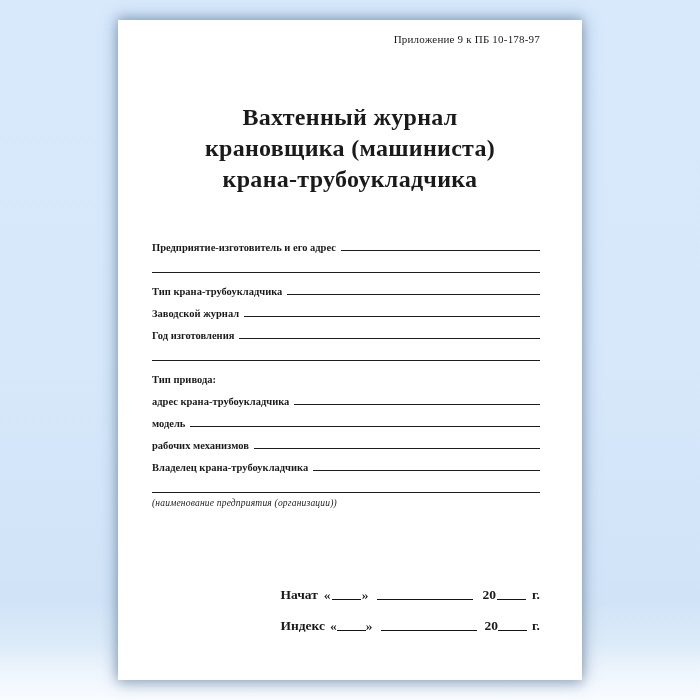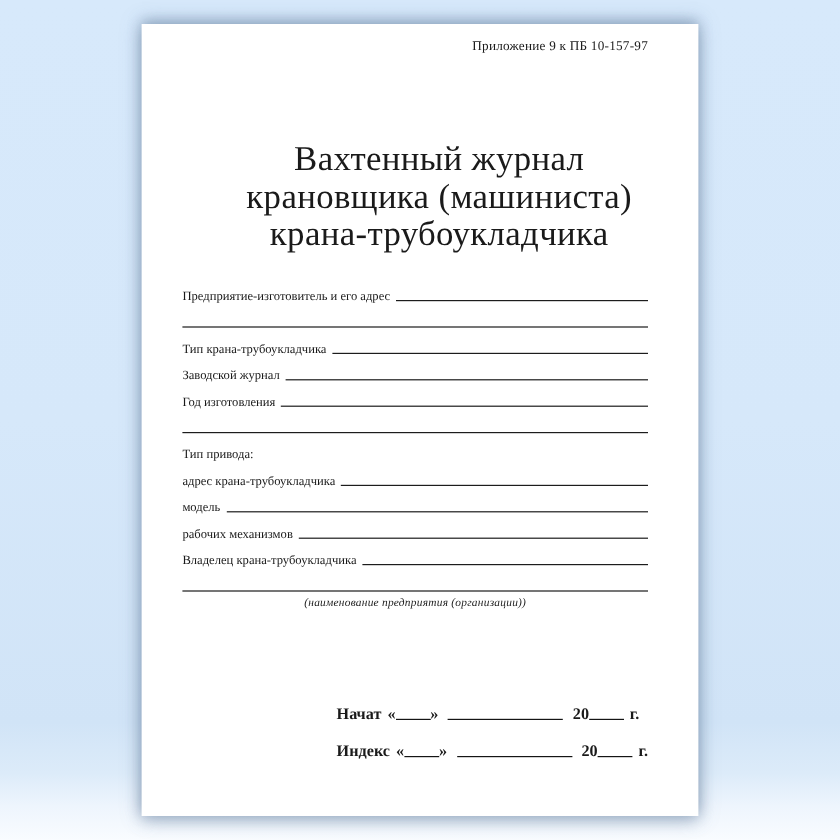--- a/index.html
+++ b/index.html
@@ -35,67 +35,67 @@
     right: 42px;
     font-size: 11px;
     letter-spacing: 0.2px;
     white-space: nowrap;
   }
   .title {
     position: absolute;
     top: 82px;
     left: 0;
     width: 100%;
-    margin: 16px;
+    margin: 0;
     text-align: center;
-    font-size: 29px;
-    font-weight: normal;
+    font-size: 24px;
+    font-weight: bold;
     line-height: 31px;
     letter-spacing: 0.3px;
     white-space: pre-line;
   }
   .form {
     position: absolute;
     left: 34px;
     right: 42px;
     top: 212px;
   }
   .row {
     display: flex;
     align-items: flex-end;
     height: 22px;
   }
   .lbl {
     font-size: 10.5px;
     line-height: 13px;
     white-space: nowrap;
     margin-right: 5px;
+    font-weight: bold;
   }
   .line {
     flex: 1 1 auto;
     border-bottom: 1.2px solid #1c1c1c;
     margin-bottom: 3px;
     height: 0;
   }
   .caption {
-    text-align: center;
     font-style: italic;
     font-size: 9.5px;
     margin-top: 2px;
     letter-spacing: 0.2px;
   }
   .dates {
     position: absolute;
     top: 566px;
     right: 42px;
   }
   .date-row {
     display: flex;
     align-items: flex-end;
-    justify-content: flex-start;
+    justify-content: space-between;
     font-size: 13.5px;
     font-weight: bold;
     line-height: 17px;
     margin-bottom: 14px;
     white-space: nowrap;
   }
   .date-row .dlabel { margin-right: 5px; }
   .u {
     display: inline-block;
     border-bottom: 1.3px solid #141414;
@@ -105,21 +105,21 @@
   .u-day   { width: 29px; }
   .u-month { width: 96px; margin-left: 8px; margin-right: 8px; }
   .u-year  { width: 29px; }
   .g-suffix { margin-left: 5px; }
 </style>
 </head>
 <body>
 
 <div class="page">
 
-  <div class="appendix">Приложение 9 к ПБ 10-157-97</div>
+  <div class="appendix">Приложение 9 к ПБ 10-178-97</div>
 
   <h1 class="title">Вахтенный журнал
 крановщика (машиниста)
 крана-трубоукладчика</h1>
 
   <div class="form">
 
     <div class="row">
       <span class="lbl">Предприятие-изготовитель и его адрес</span>
       <span class="line"></span>

